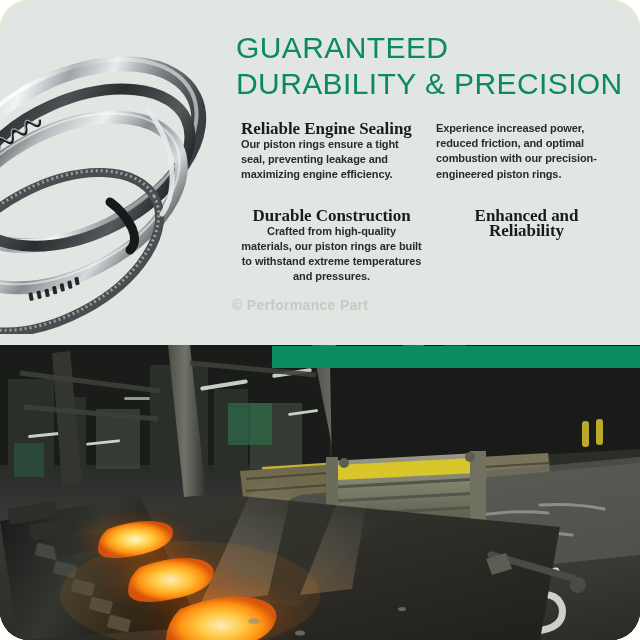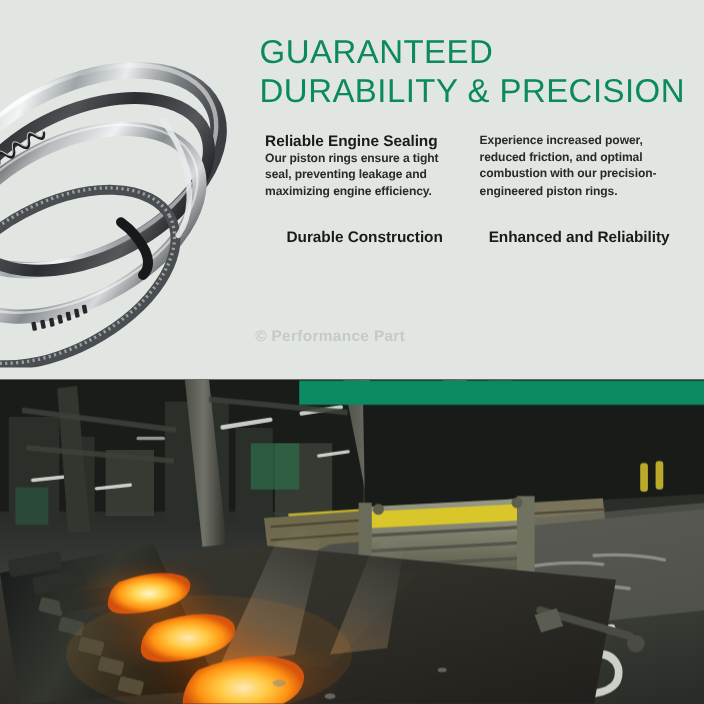--- a/index.html
+++ b/index.html
@@ -11,20 +11,21 @@
     font-family: "Liberation Sans", sans-serif;
     -webkit-font-smoothing: antialiased;
   }
 
   .poster {
     position: relative;
     width: 640px;
     height: 640px;
     overflow: hidden;
     background: #fde047;
+    border-radius: 29px;
   }
 
   
   .top-section {
     position: absolute;
     left: 0; top: 0;
     width: 640px;
     height: 346px;
     background: #E2E6E2;
     overflow: hidden;
@@ -67,26 +68,27 @@
     display: flex;
     gap: 0px;
   }
   .feature {
     width: 195px;
     box-sizing: border-box;
     padding-right: 14px;
   }
   .feature-row + .feature-row { margin-top: 25px; text-align: center; }
   .feature-title {
-    font-size: 14px;
+    font-size: 17px;
     font-weight: bold;
     color: #1B1B1B;
     line-height: 15px;
     margin-bottom: 1px;
     letter-spacing: -0.05px;
+    font-family: Liberation Serif, serif;
   }
   .feature-body {
     font-size: 11px;
     line-height: 15.2px;
     color: #2A2A2A;
     letter-spacing: -0.1px;
     font-weight: bold;
   }
 
   
@@ -223,20 +225,21 @@
           <div class="feature-title">Reliable Engine Sealing</div>
           <div class="feature-body">Our piston rings ensure a tight seal, preventing leakage and maximizing engine efficiency.</div>
         </div>
         <div class="feature">
           <div class="feature-body">Experience increased power, reduced friction, and optimal combustion with our precision-engineered piston rings.</div>
         </div>
       </div>
       <div class="feature-row">
         <div class="feature">
           <div class="feature-title">Durable Construction</div>
+          <div class="feature-body">Crafted from high-quality materials, our piston rings are built to withstand extreme temperatures and pressures.</div>
         </div>
         <div class="feature">
           <div class="feature-title">Enhanced and Reliability</div>
         </div>
       </div>
     </div>
 
     <div class="watermark">© Performance Part</div>
   </div>
 

